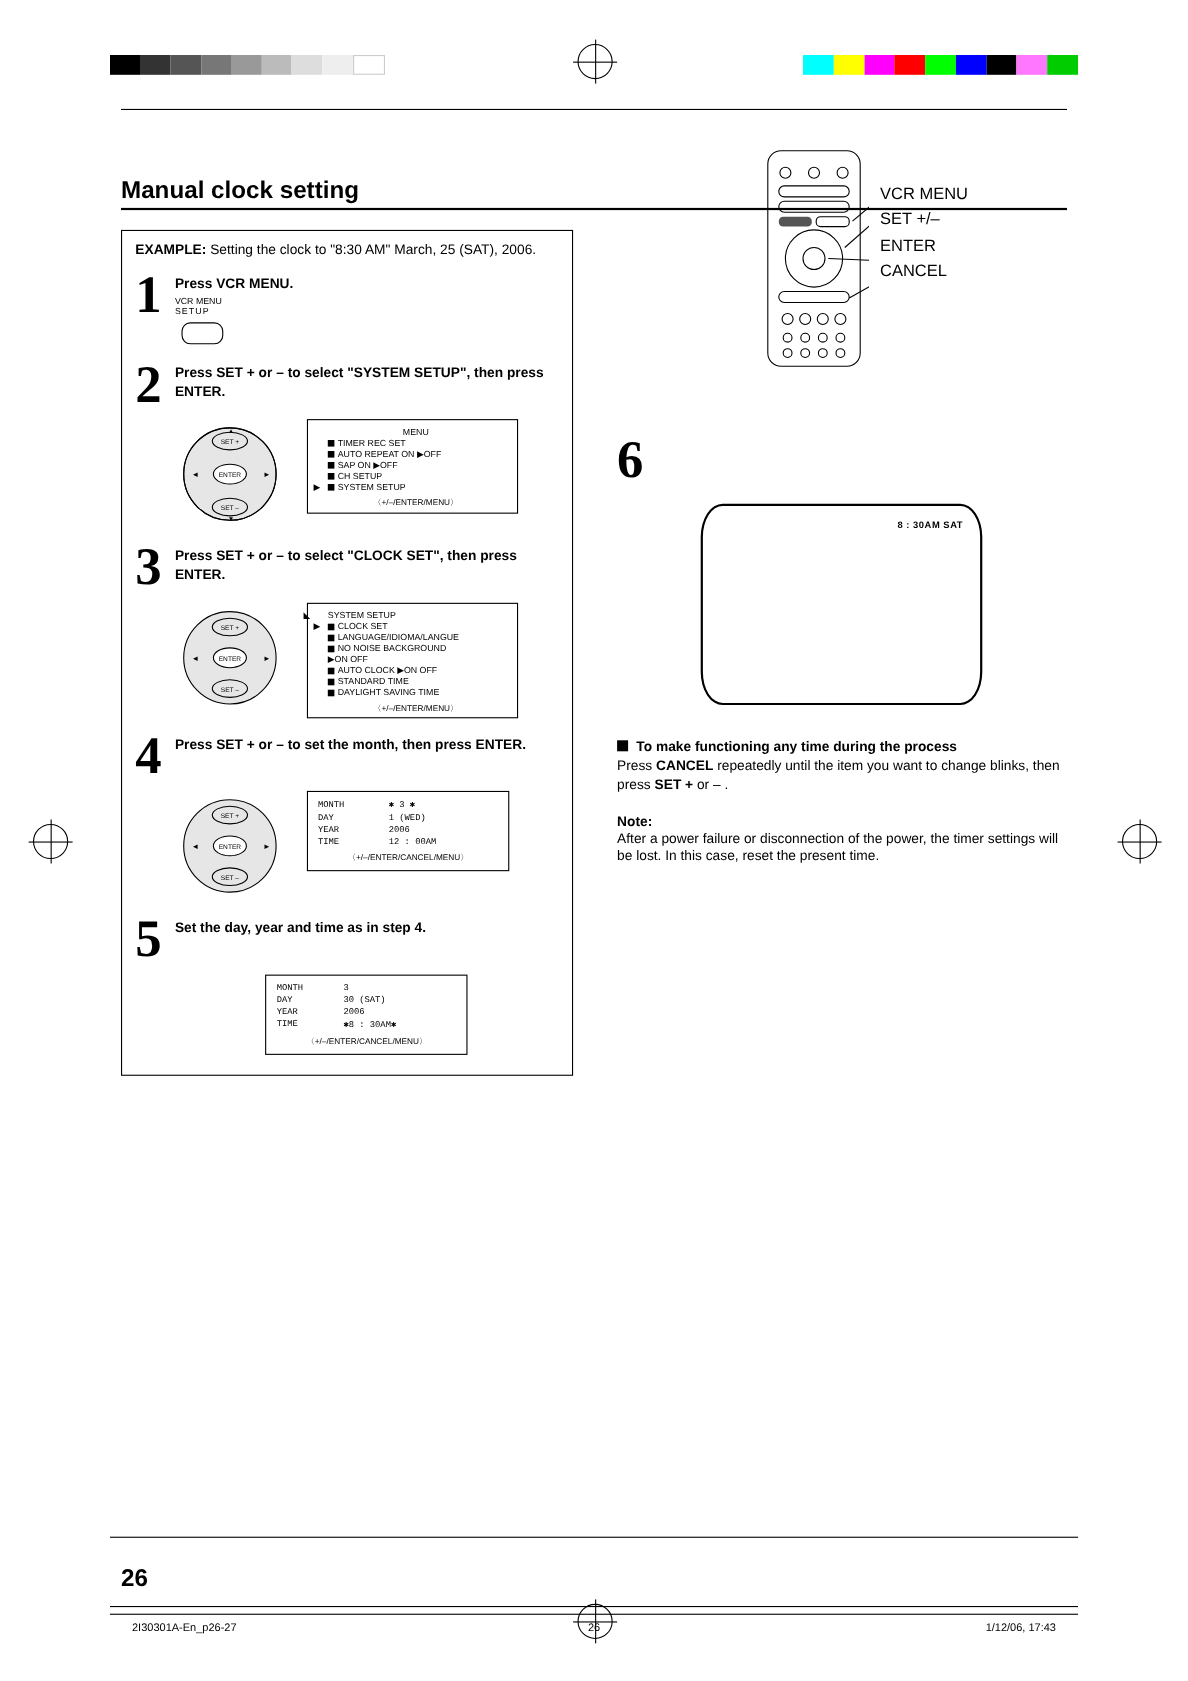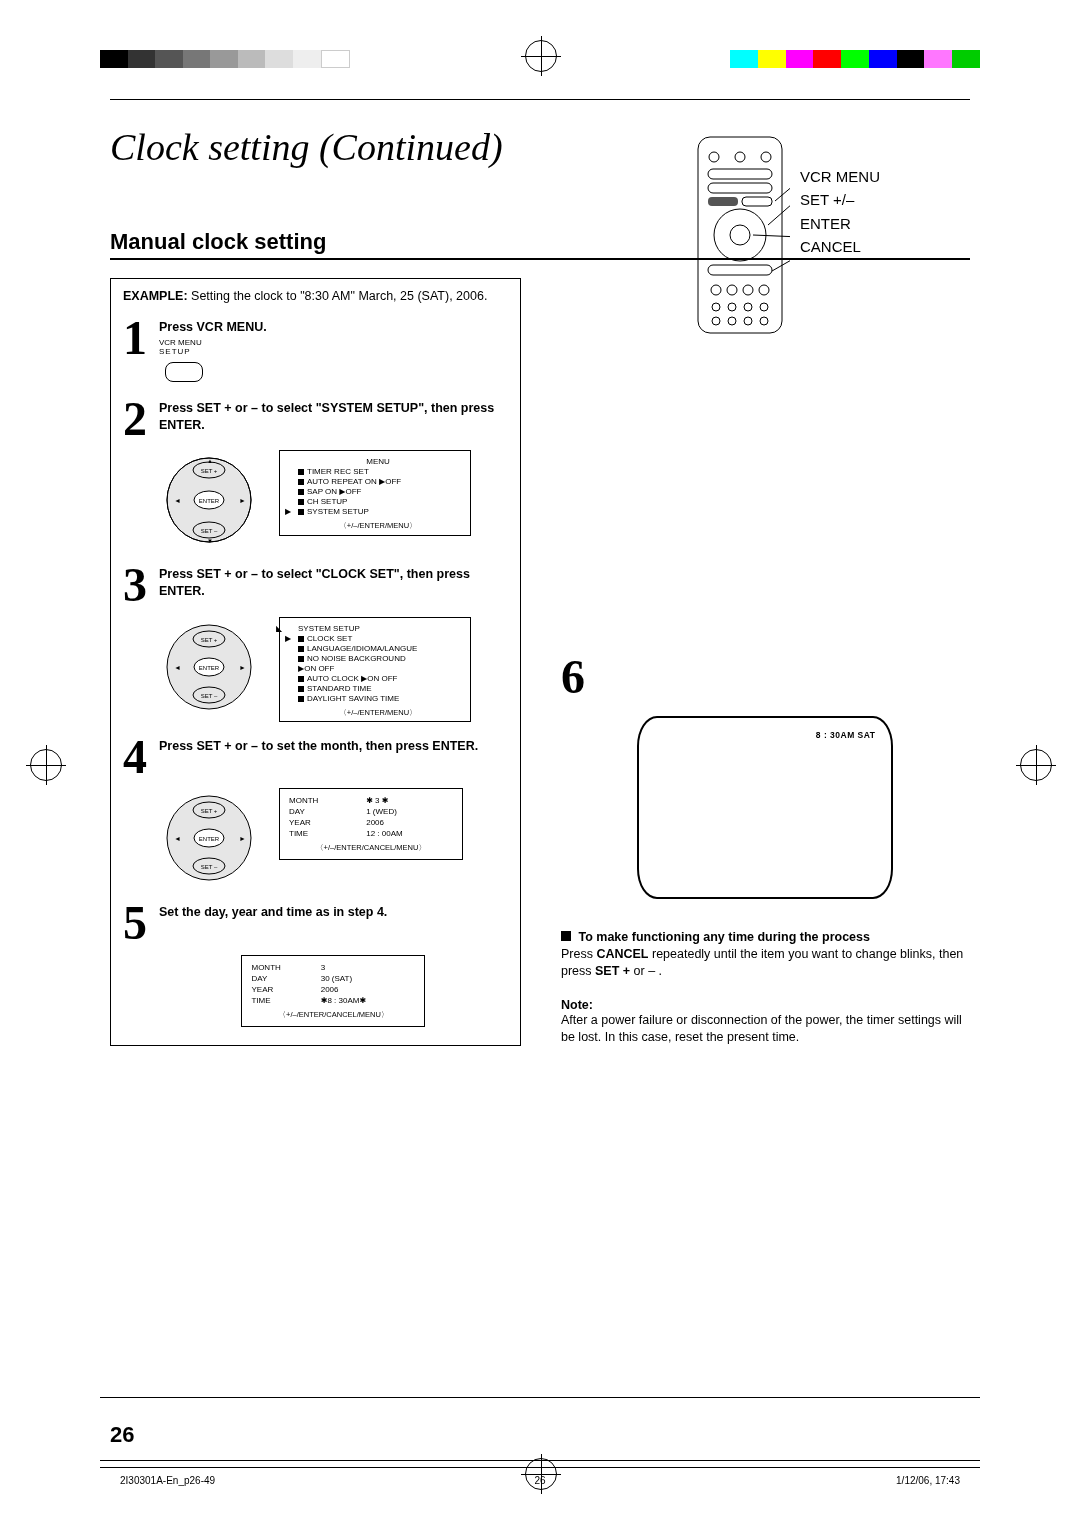--- a/index.html
+++ b/index.html
@@ -41,40 +41,40 @@
   .title-italic { font-family:"Times New Roman",serif; font-style:italic; font-size:38px; margin:25px 0 2px 0; }
   .intro-p { font-size:12.5px; line-height:1.35; margin:0 0 0 40px; width:400px; }
 
   .remote-area { position:absolute; right:10px; top:40px; width:270px; height:210px; }
   .remote-svg { position:absolute; left:0; top:0; }
   .remote-labels { position:absolute; left:110px; top:30px; font-size:15px; line-height:1.55; }
 
   .subheading { font-weight:bold; font-size:22px; margin-top:60px; }
   .subheading-rule { border:0; border-top:2px solid #000; margin:3px 0 18px 0; }
 
-  .columns { display:flex; gap:40px; align-items:flex-end; }
+  .columns { display:flex; gap:40px; align-items:center; }
   .col { width:420px; }
   .left-box { border:1px solid #000; padding:10px 12px 18px 12px; }
   .ex-row { font-size:12.5px; margin-bottom:14px; }
   .ex-label { font-weight:bold; }
 
   .step { display:flex; align-items:flex-start; margin-top:16px; }
   .step-num { font-family:"Times New Roman",serif; font-size:48px; line-height:0.8; font-weight:bold; width:36px; flex-shrink:0; }
   .step-text { font-size:12.5px; line-height:1.35; }
   .step-text-bold { font-weight:bold; }
 
   .step-graphics { margin-left:36px; margin-top:12px; display:flex; align-items:flex-start; gap:20px; }
 
   .osd-box { border:1px solid #000; font-size:8px; line-height:1.25; padding:6px 12px 4px 18px; width:160px; position:relative; }
   .osd-line { white-space:nowrap; }
   .osd-hint { font-size:7.5px; margin-top:4px; text-align:center; }
   .osd-marker { position:absolute; left:5px; }
 
   .table-osd { border:1px solid #000; font-size:8px; padding:6px; width:170px; }
-  .table-osd table { border-collapse:collapse; width:100%; }
+  .table-osd table { border-collapse:collapse; width:100%;font-family:Liberation Mono, monospace; }
   .table-osd td { padding:1px 3px; }
 
   .right-col { width:418px; }
   .tv-screen { border:2px solid #000; border-radius:20px/30px; width:220px; height:155px; margin:20px auto 30px auto; padding:12px 16px; font-size:8.5px; letter-spacing:0.5px; }
   .note-head { font-weight:bold; font-size:12.5px; }
   .body-text { font-size:12.5px; line-height:1.35; }
 
   .page-num { position:absolute; bottom:80px; left:110px; font-size:22px; font-weight:bold; }
   .footer-rule { position:absolute; bottom:130px; left:100px; right:100px; border-top:1px solid #000; }
   .footer-rule-double { position:absolute; bottom:60px; left:100px; right:100px; height:6px; border-top:0.5px solid #000; border-bottom:0.5px solid #000; }
@@ -122,21 +122,20 @@
 <div class="reg-mark-left">
     <div class="reg-cross"></div>
   </div>
 <div class="reg-mark-right">
     <div class="reg-cross"></div>
   </div>
 
 <div class="page-body">
   <hr class="section-rule">
 
-  <div class="title-italic">Clock setting (Continued)</div>
 
   <div class="remote-area">
     <svg class="remote-svg" width="100" height="200" viewBox="0 0 100 200">
       <rect x="8" y="2" width="84" height="196" rx="12" fill="none" stroke="#000"></rect>
       <circle cx="50" cy="100" r="26" fill="none" stroke="#000"></circle>
       <circle cx="50" cy="100" r="10" fill="none" stroke="#000"></circle>
       <circle cx="24" cy="22" r="5" fill="none" stroke="#000"></circle>
         <circle cx="50" cy="22" r="5" fill="none" stroke="#000"></circle>
         <circle cx="76" cy="22" r="5" fill="none" stroke="#000"></circle>
       <rect x="18" y="34" width="64" height="10" rx="5" fill="none" stroke="#000"></rect>
@@ -344,15 +343,15 @@
       <div style="height:18px;"></div>
       <div class="note-head">Note:</div>
       <div class="body-text">After a power failure or disconnection of the power, the timer settings will be lost. In this case, reset the present time.</div>
     </div>
   </div>
 </div>
 
 <div class="footer-rule"></div>
 <div class="page-num">26</div>
 <div class="footer-rule-double"></div>
-<div class="footer-l">2I30301A-En_p26-49</div>
+<div class="footer-l">2I30301A-En_p26-27</div>
 <div class="footer-c">26</div>
 <div class="footer-r">1/12/06, 17:43</div>
 
 </body></html>

